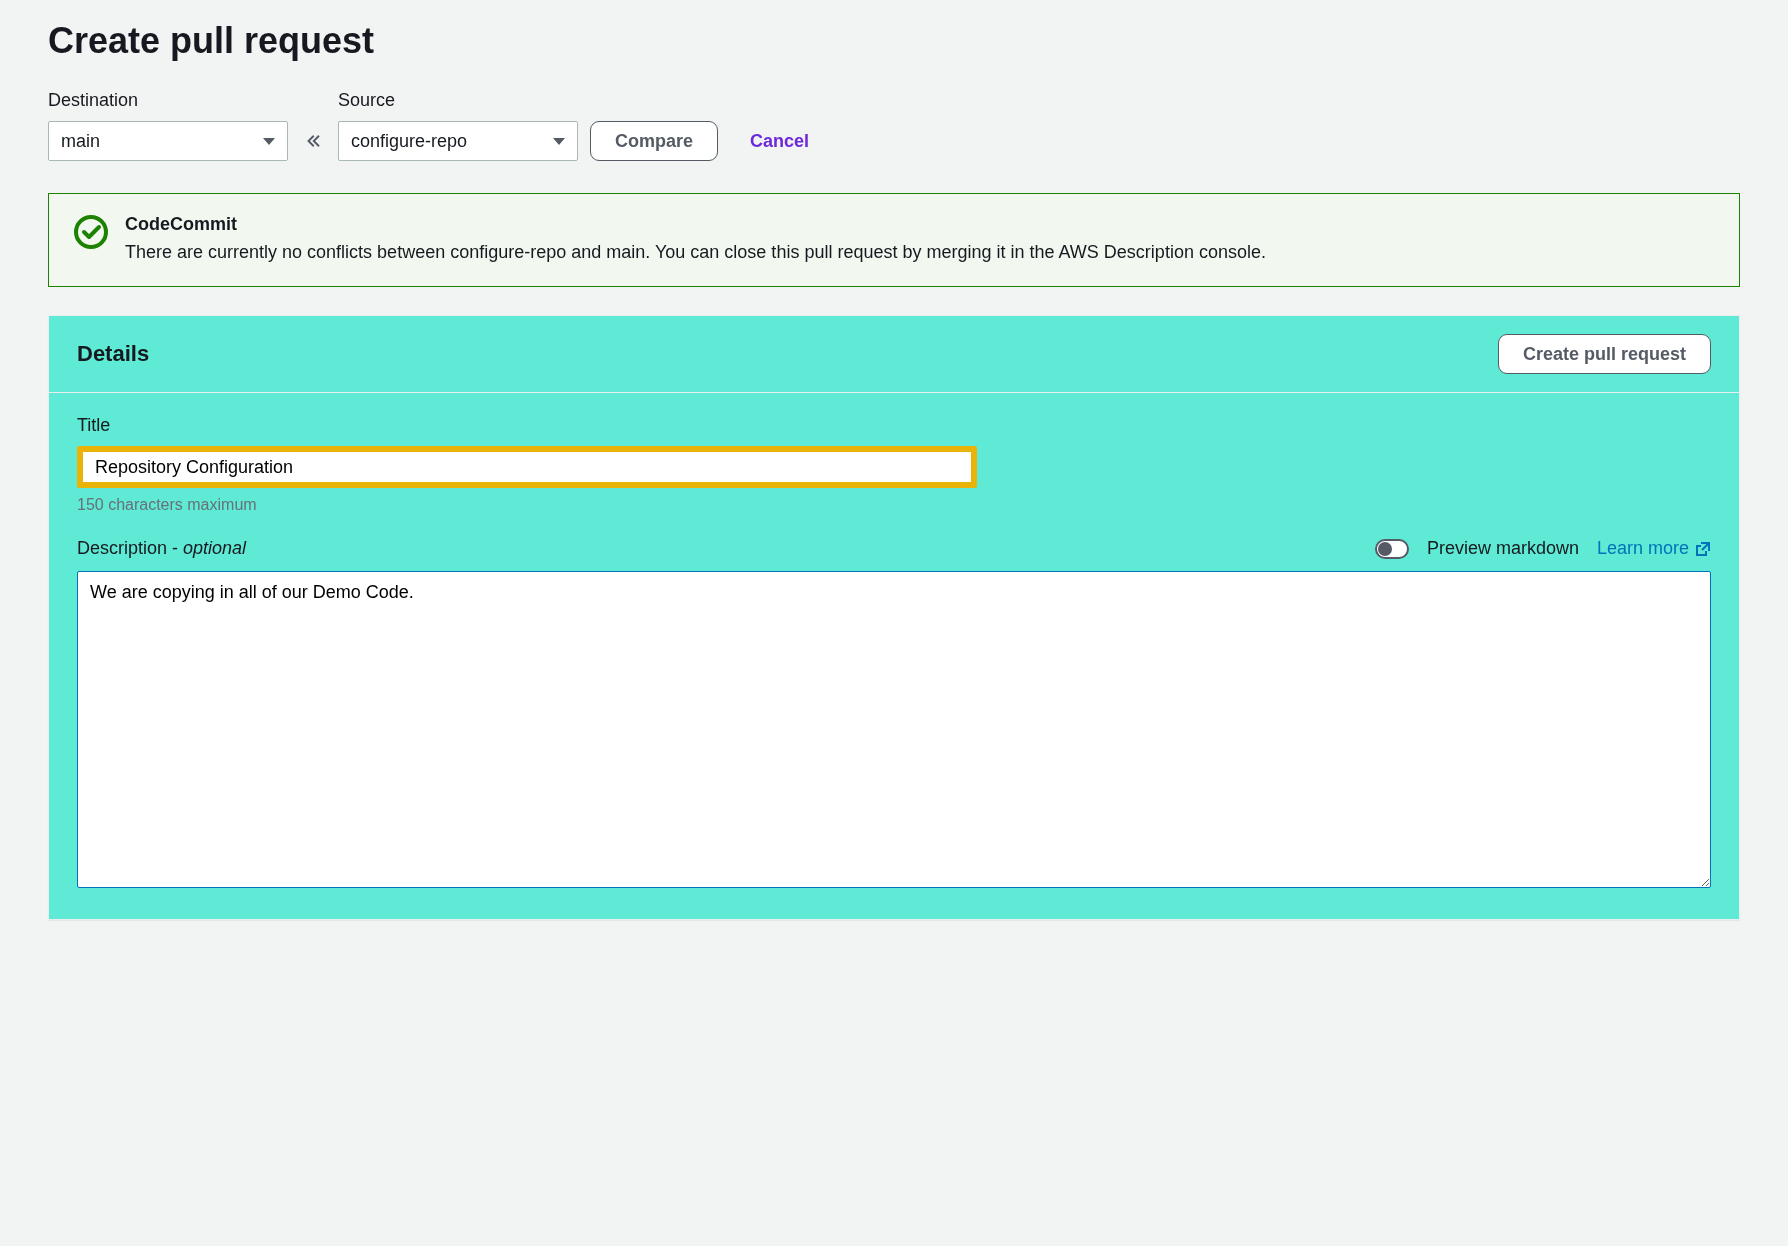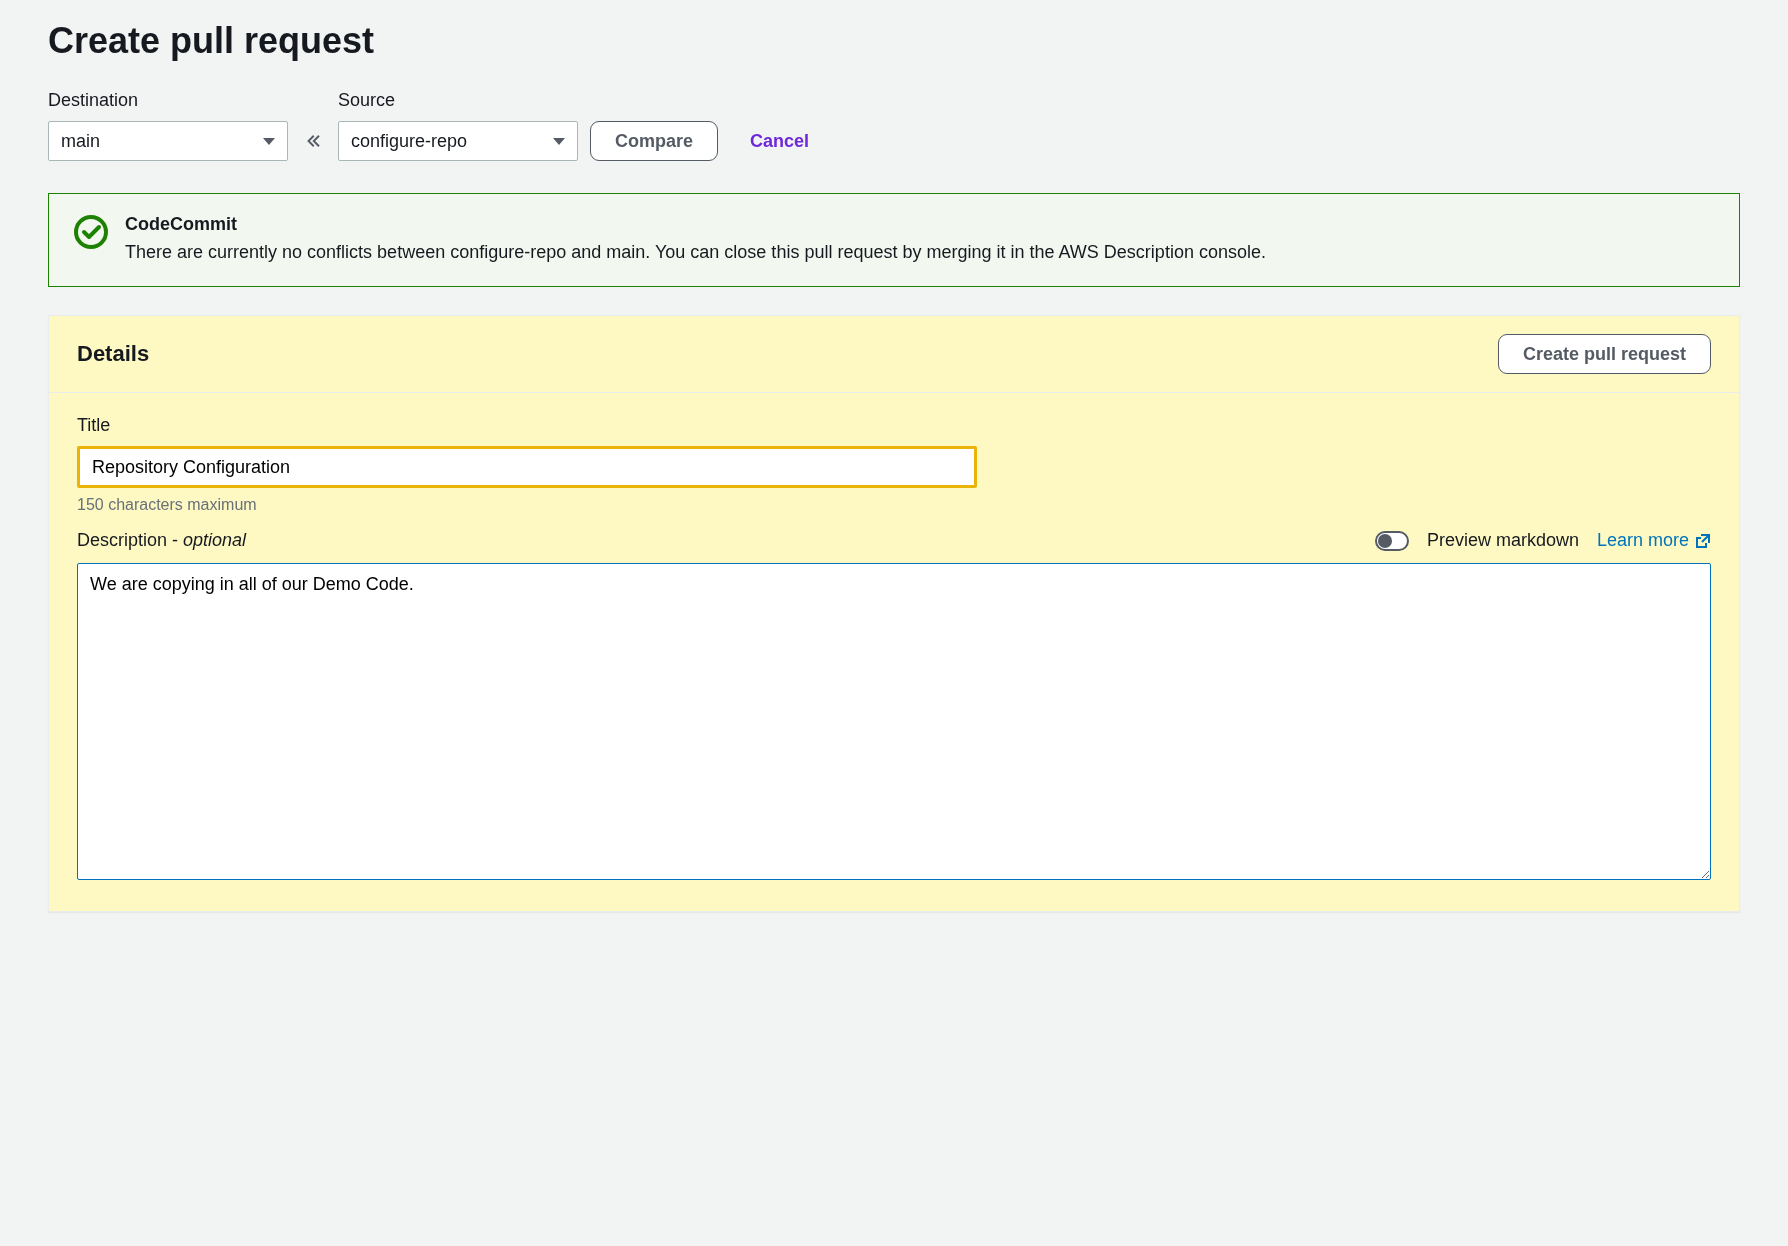--- a/index.html
+++ b/index.html
@@ -105,21 +105,21 @@
     font-weight: 700;
     font-size: 18px;
     margin-bottom: 4px;
   }
   .alert-msg {
     font-size: 18px;
     line-height: 1.5;
     color: #16191f;
   }
   .panel {
-    background: #fef9c3;
+    background: #5eead4;
     border: 1px solid #eaeded;
     box-shadow: 0 1px 1px rgba(0,0,0,0.05);
   }
   .panel-header {
     display: flex;
     justify-content: space-between;
     align-items: center;
     padding: 18px 28px;
     border-bottom: 1px solid #eaeded;
   }
@@ -137,36 +137,36 @@
     margin-bottom: 10px;
   }
   .form-label .optional {
     font-style: italic;
     font-weight: 400;
   }
   .text-input {
     width: 900px;
     max-width: 100%;
     height: 42px;
-    border: 3px solid #eab308;
+    border: 6px solid #eab308;
     border-radius: 2px;
     padding: 0 12px;
     font-size: 18px;
     font-family: inherit;
   }
   .hint {
     color: #687078;
     font-size: 16px;
     margin-top: 8px;
   }
   .desc-header {
     display: flex;
     justify-content: space-between;
     align-items: center;
-    margin-top: 16px;
+    margin-top: 24px;
     margin-bottom: 12px;
   }
   .desc-right {
     display: flex;
     align-items: center;
     gap: 18px;
   }
   .toggle {
     width: 34px;
     height: 20px;

